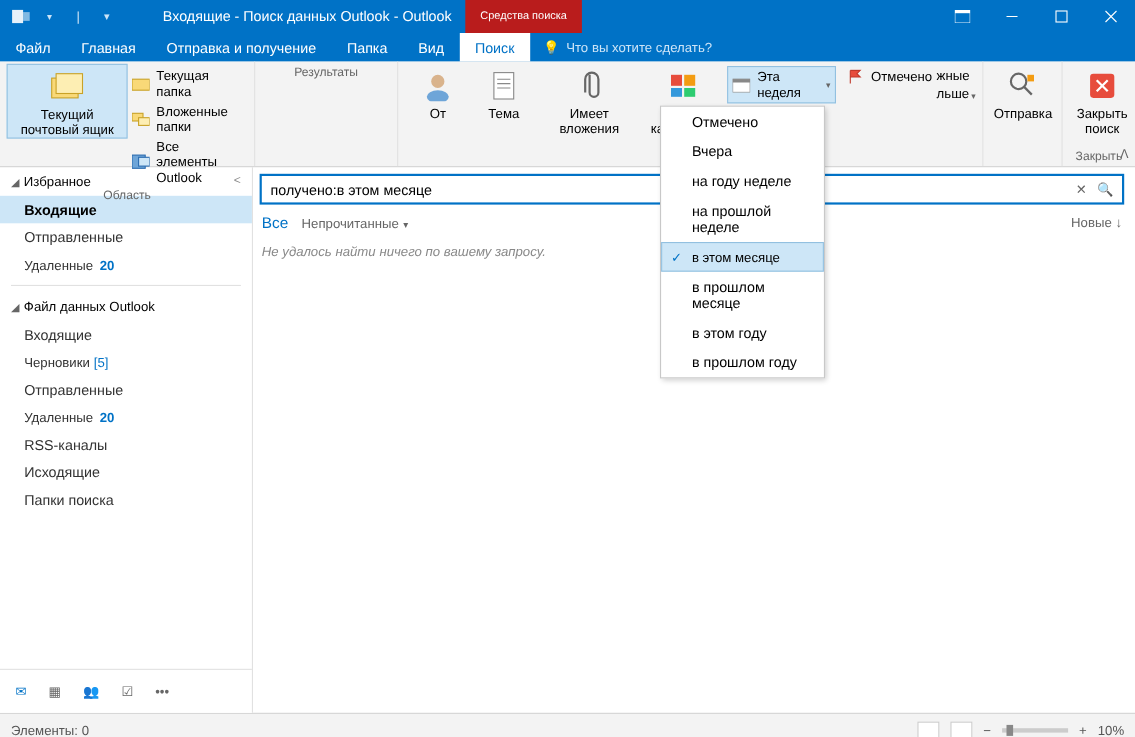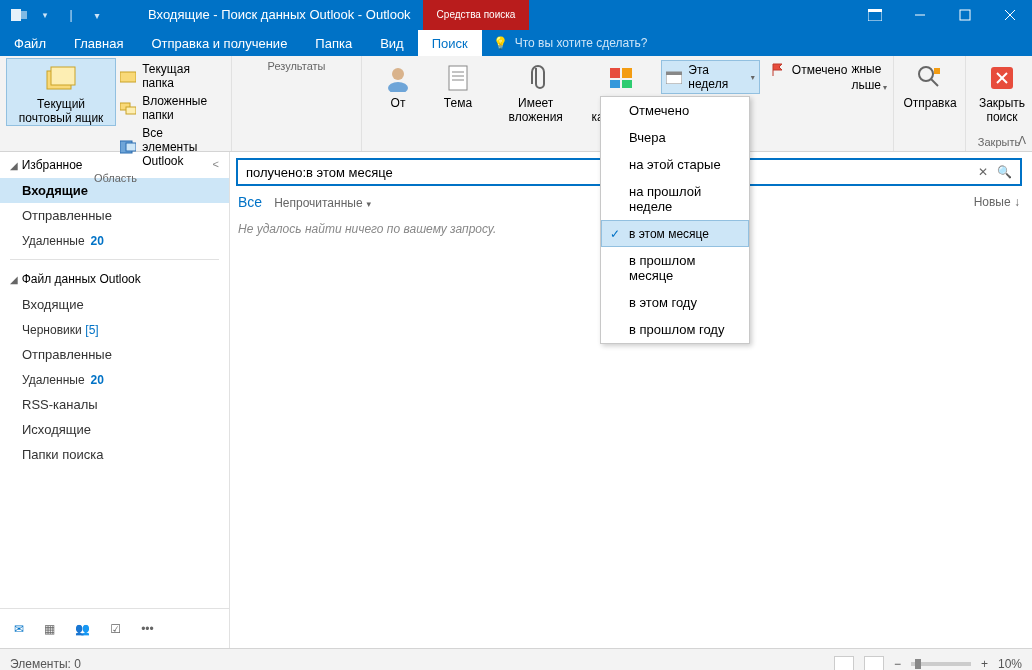--- a/index.html
+++ b/index.html
@@ -270,21 +270,21 @@
         </div>
       </div>
     <div class="glabel">Закрыть</div>
   </div>
   <div class="ribbon-collapse">ᐱ</div>
 </div>
 
 <div class="dropdown">
   <div class="dd-item">Отмечено</div>
   <div class="dd-item">Вчера</div>
-  <div class="dd-item">на этой старые</div>
+  <div class="dd-item">на году неделе</div>
   <div class="dd-item">на прошлой неделе</div>
   <div class="dd-item sel"><span class="chk">✓</span><span>в этом месяце</span></div>
   <div class="dd-item">в прошлом месяце</div>
   <div class="dd-item">в этом году</div>
   <div class="dd-item">в прошлом году</div>
 </div>
 
 <div class="body">
   <div class="sidebar">
     <div class="favhdr">

